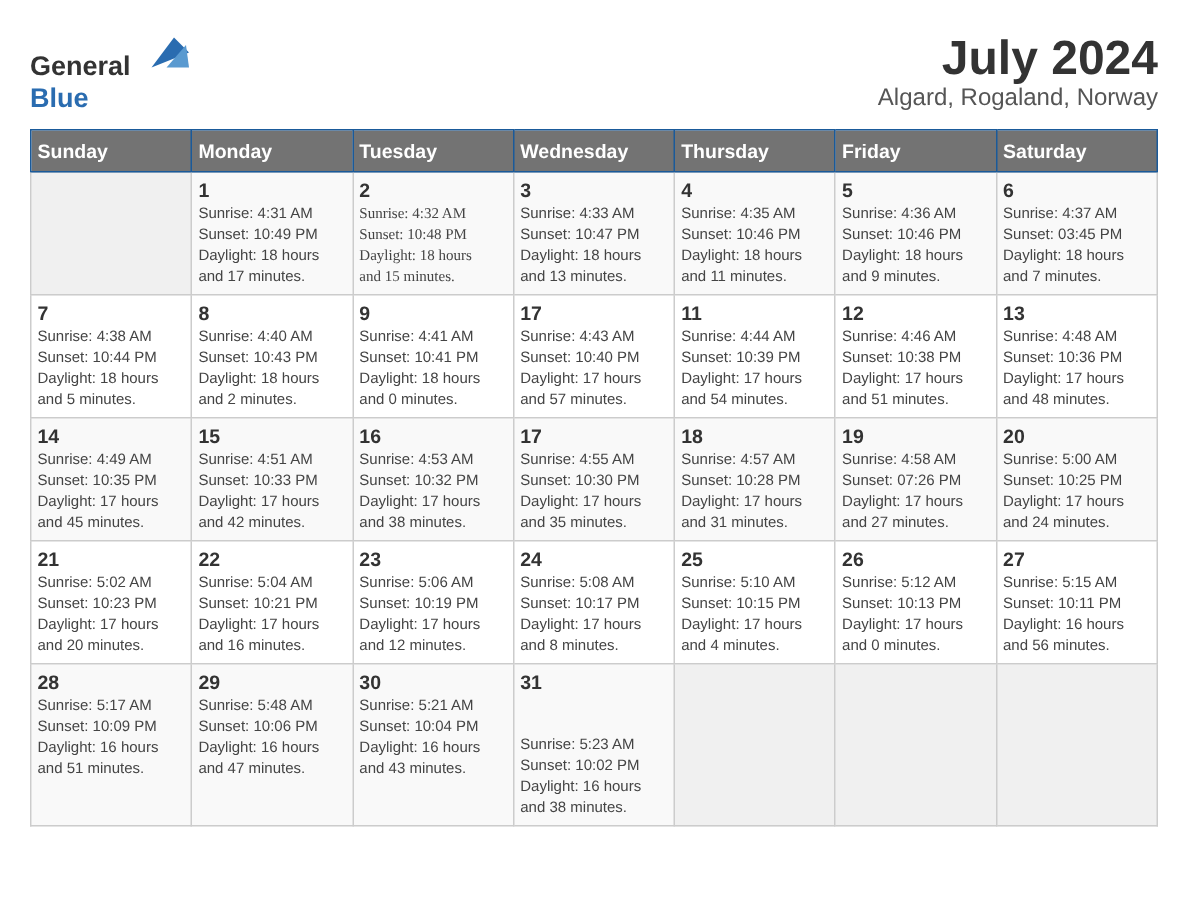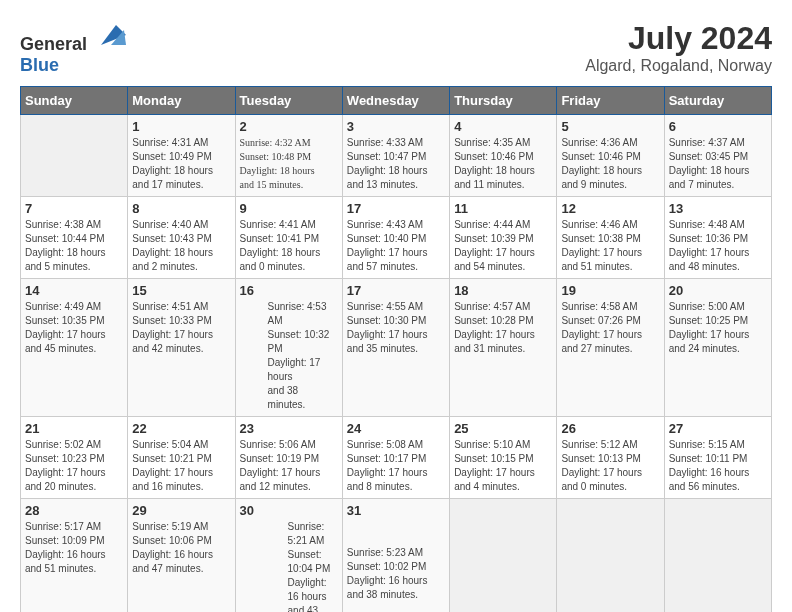--- a/index.html
+++ b/index.html
@@ -230,21 +230,21 @@
         </td>
         <td>
           <span class="day-number">15</span>
           <div class="day-info" style="white-space: pre-line;">Sunrise: 4:51 AM
 Sunset: 10:33 PM
 Daylight: 17 hours
 and 42 minutes.</div>
         </td>
         <td>
           <span class="day-number">16</span>
-          <div class="day-info" style="white-space: pre-line; margin-left: 28px;">Sunrise: 4:53 AM
+          <div class="day-info" style="white-space: pre-line;">Sunrise: 4:53 AM
 Sunset: 10:32 PM
 Daylight: 17 hours
 and 38 minutes.</div>
         </td>
         <td>
           <span class="day-number">17</span>
           <div class="day-info" style="white-space: pre-line;">Sunrise: 4:55 AM
 Sunset: 10:30 PM
 Daylight: 17 hours
 and 35 minutes.</div>
@@ -325,28 +325,28 @@
       <tr>
         <td>
           <span class="day-number">28</span>
           <div class="day-info" style="white-space: pre-line;">Sunrise: 5:17 AM
 Sunset: 10:09 PM
 Daylight: 16 hours
 and 51 minutes.</div>
         </td>
         <td>
           <span class="day-number">29</span>
-          <div class="day-info" style="white-space: pre-line;">Sunrise: 5:19 AM
+          <div class="day-info" style="white-space: pre-line;">Sunrise: 5:48 AM
 Sunset: 10:06 PM
 Daylight: 16 hours
 and 47 minutes.</div>
         </td>
         <td>
           <span class="day-number">30</span>
-          <div class="day-info" style="white-space: pre-line; margin-left: 48px;">Sunrise: 5:21 AM
+          <div class="day-info" style="white-space: pre-line;">Sunrise: 5:21 AM
 Sunset: 10:04 PM
 Daylight: 16 hours
 and 43 minutes.</div>
         </td>
         <td>
           <span class="day-number">31</span>
           <div class="day-info" style="white-space: pre-line; margin-top: 28px;">Sunrise: 5:23 AM
 Sunset: 10:02 PM
 Daylight: 16 hours
 and 38 minutes.</div>

